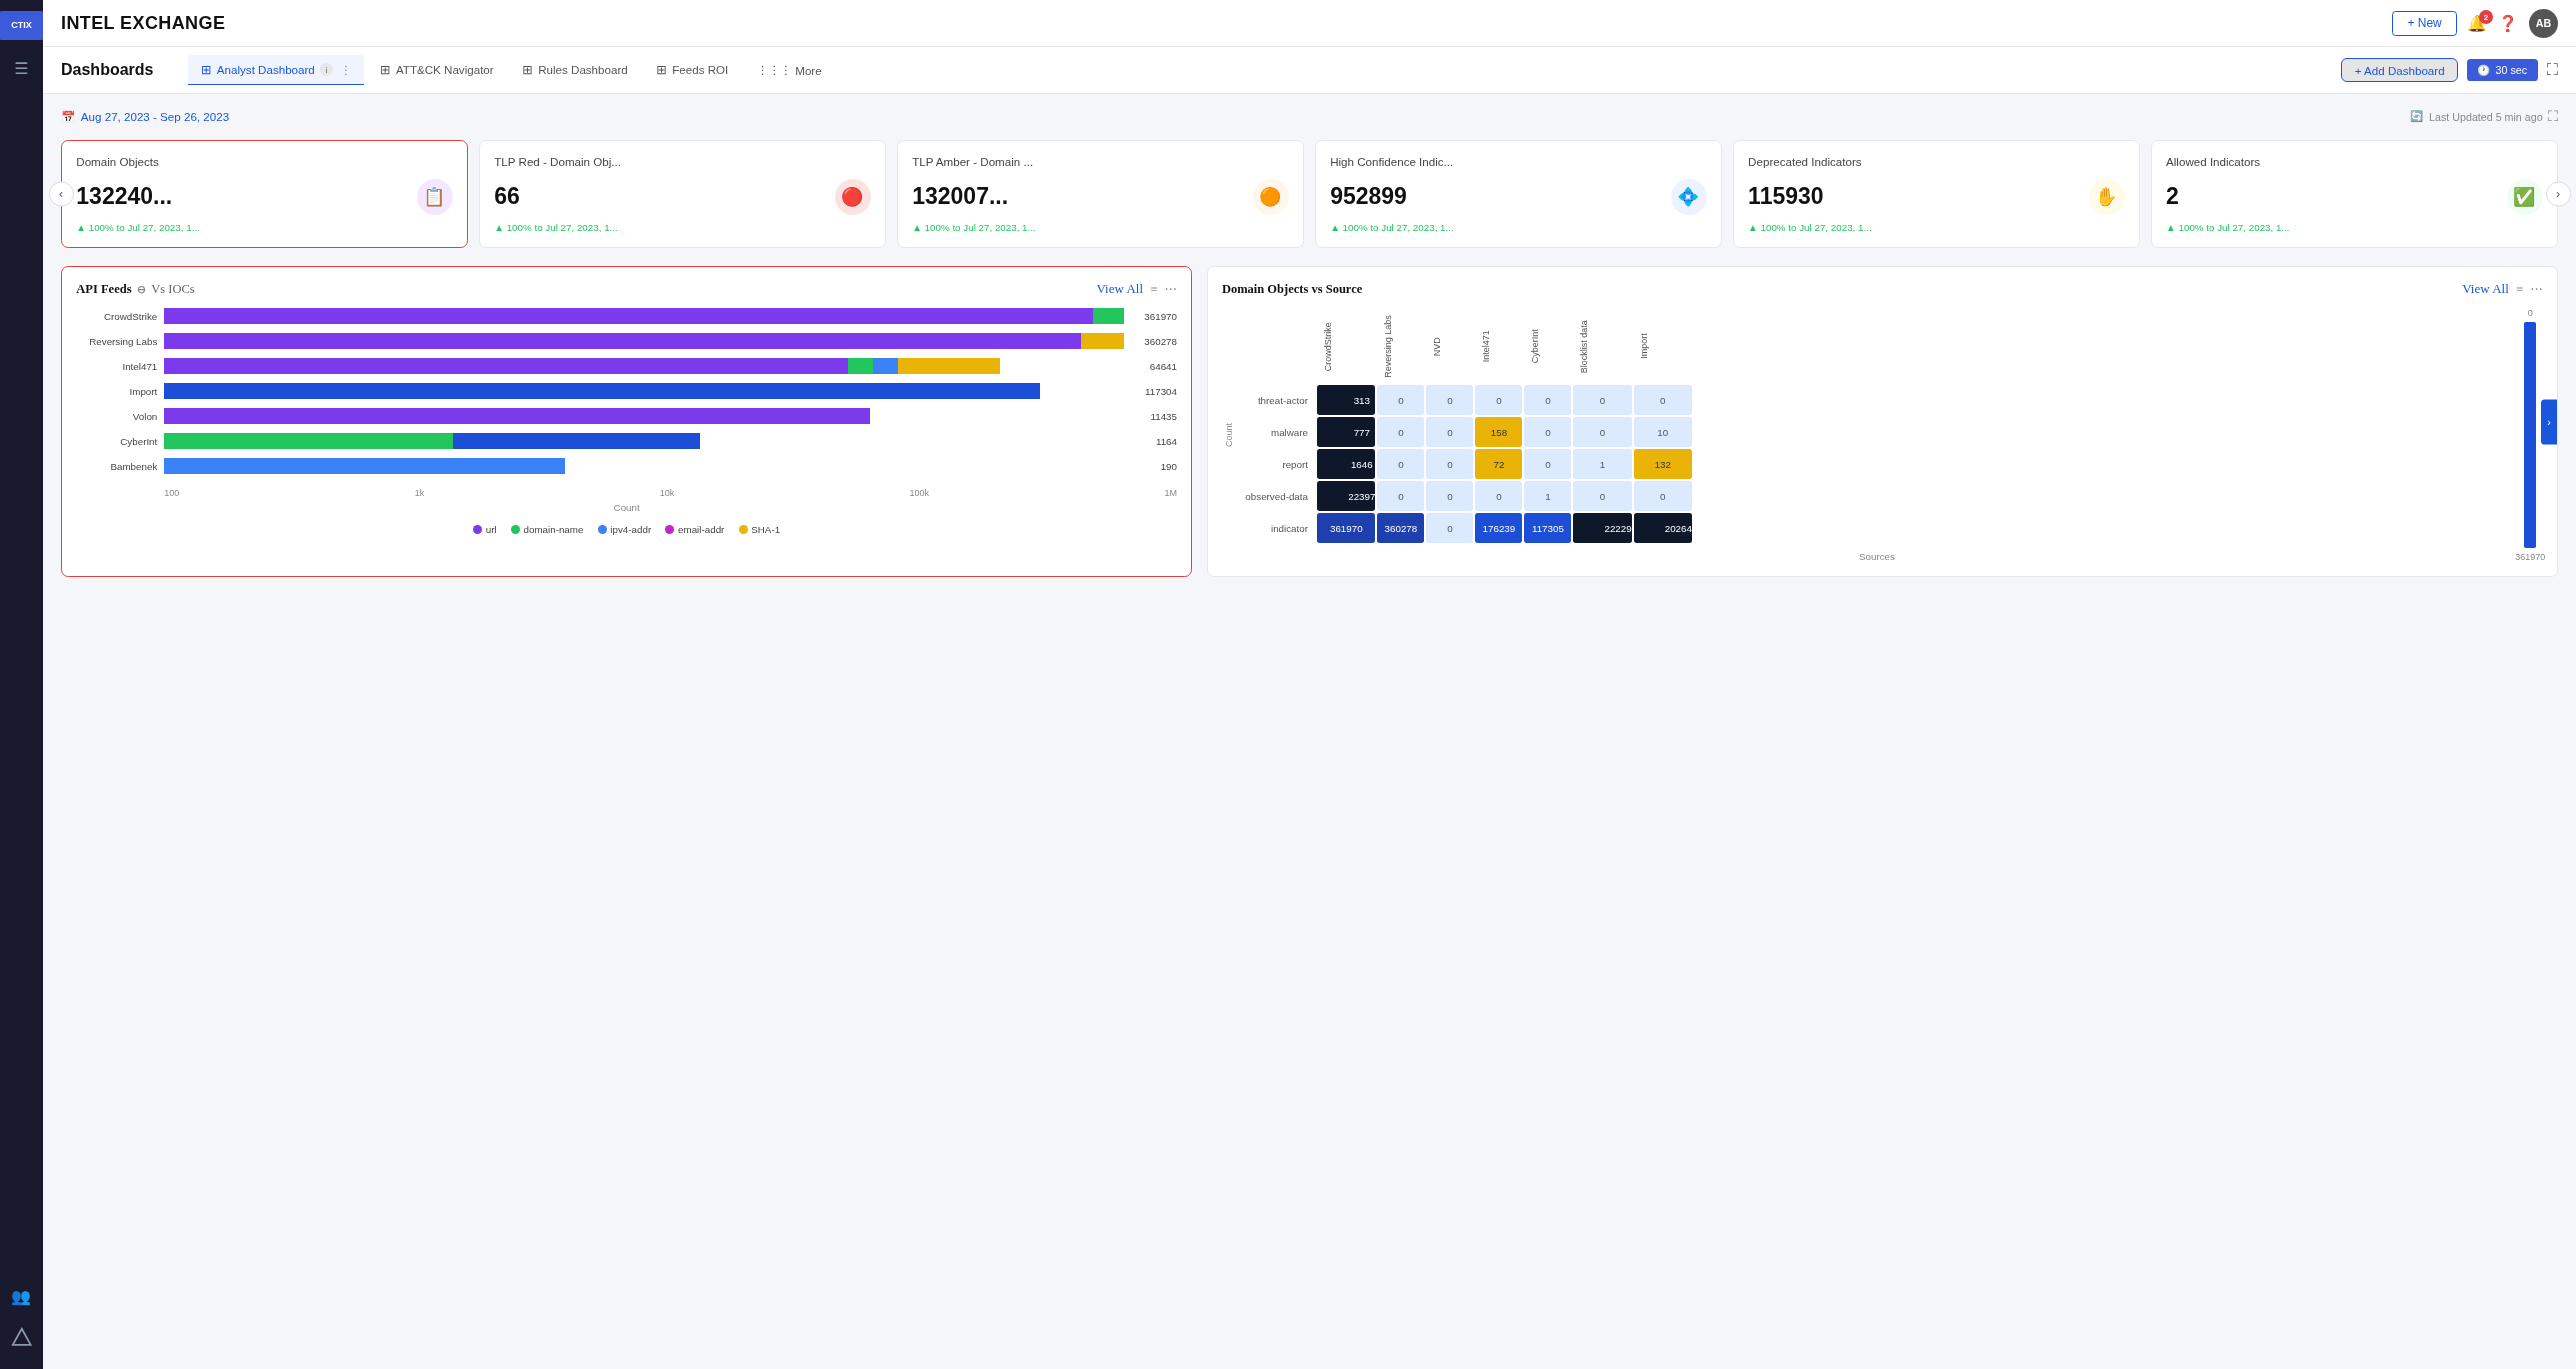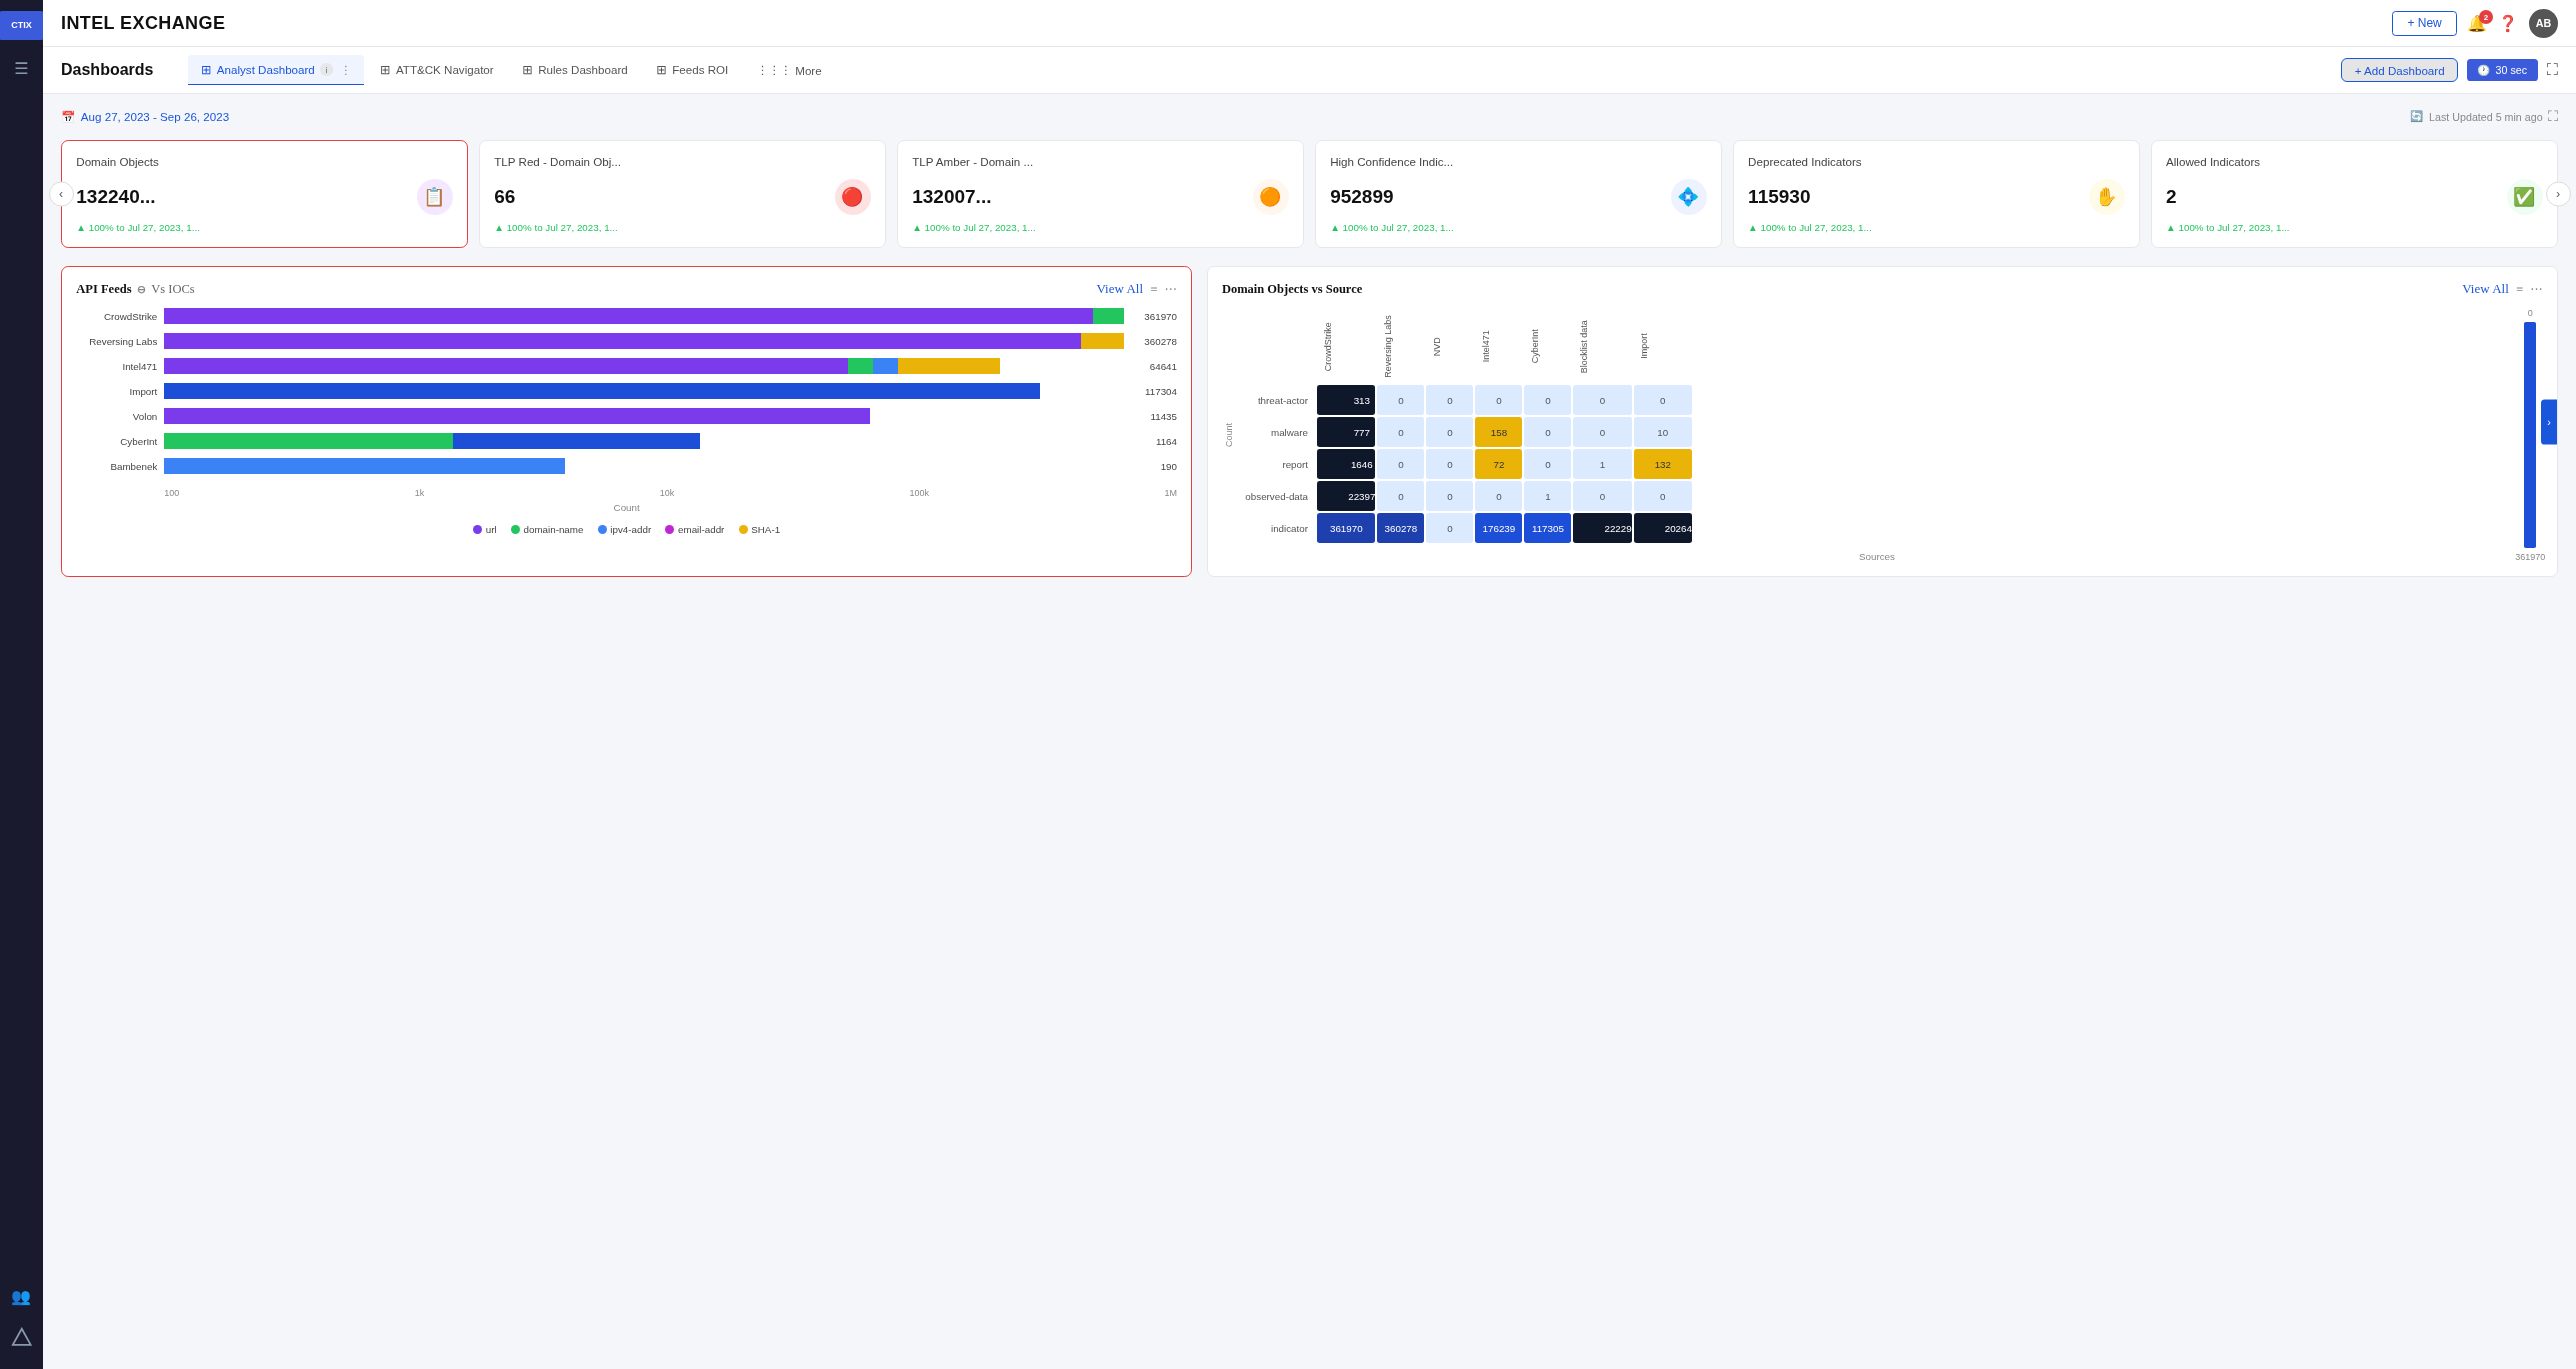--- a/index.html
+++ b/index.html
@@ -47,21 +47,21 @@
 
     
     .metrics-row { display: flex; gap: 10.7px; margin-bottom: 18px; position: relative; }
     .nav-arrow { position: absolute; top: 50%; transform: translateY(-50%); width: 25px; height: 25px; background: #fff; border: 0.9px solid #ddd; border-radius: 50%; display: flex; align-items: center; justify-content: center; cursor: pointer; z-index: 10; color: #555; font-size: 12.5px; }
     .nav-arrow.left { left: -12.5px; }
     .nav-arrow.right { right: -12.5px; }
     .metric-card { flex: 1; background: #fff; border-radius: 7.2px; padding: 14.3px; border: 0.9px solid #e5e7eb; min-width: 0; }
     .metric-card.highlighted { border: 1.8px solid #e53e3e; }
     .metric-title { font-size: 11.6px; color: #444; margin-bottom: 10.7px; font-weight: 500; }
     .metric-value-row { display: flex; align-items: center; justify-content: space-between; }
-    .metric-value { font-size: 19px; font-weight: 700; color: #111; }
+    .metric-value { font-size: 23px; font-weight: 700; color: #111; }
     .metric-icon { width: 36px; height: 36px; border-radius: 50%; display: flex; align-items: center; justify-content: center; font-size: 18px; }
     .metric-icon.purple { background: #f3e8ff; }
     .metric-icon.red { background: #fee2e2; }
     .metric-icon.orange { background: #fff7ed; }
     .metric-icon.indigo { background: #eef2ff; }
     .metric-icon.yellow { background: #fefce8; }
     .metric-icon.green { background: #f0fdf4; }
     .metric-change { font-size: 9.8px; color: #22c55e; margin-top: 7.2px; display: flex; align-items: center; gap: 2.7px; }
 
     

